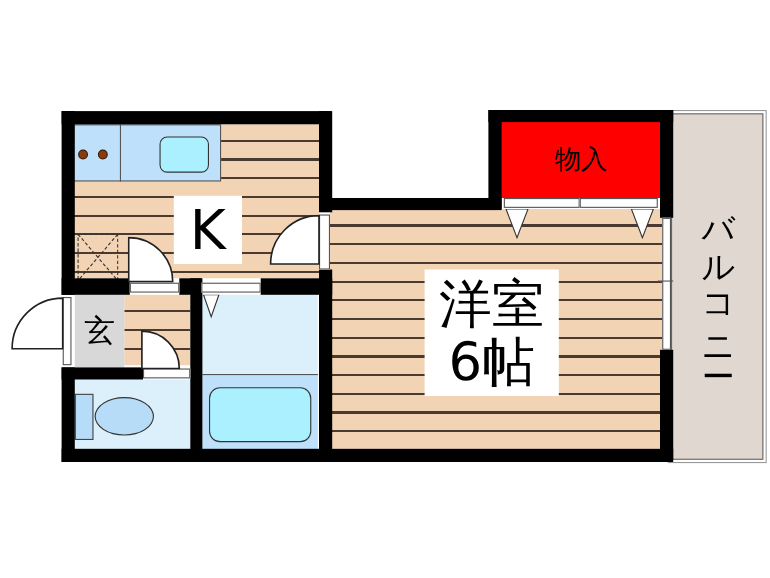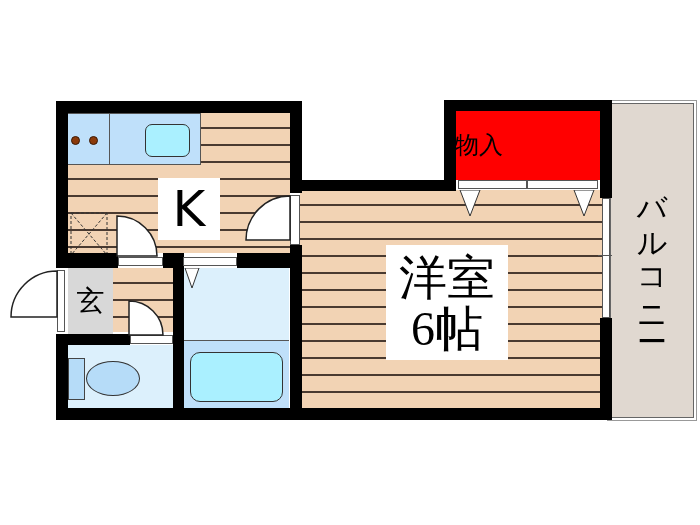--- a/index.html
+++ b/index.html
@@ -18,21 +18,21 @@
   <div class="abs" style="left:610px;top:103px;width:84px;height:315px;background:#e0d8d0;border:1px solid #666;outline:1px solid #999;outline-offset:2px;">
     <div style="position:absolute;left:0;top:70px;width:100%;writing-mode:vertical-rl;text-orientation:upright;font-size:30px;letter-spacing:4px;display:flex;align-items:center;justify-content:center;line-height:1;">バルコニー</div>
   </div>
 
   <div class="floor" style="left:300px;top:190px;width:302px;height:218px;"></div>
 
   <div class="floor" style="left:66px;top:113px;width:224px;height:140px;"></div>
 
   <div class="floor" style="left:113px;top:268px;width:60px;height:64px;"></div>
 
-  <div class="abs" style="left:455px;top:110px;width:147px;height:70px;background:#ff0000;display:flex;align-items:center;justify-content:flex-start;">
+  <div class="abs" style="left:455px;top:110px;width:147px;height:70px;background:#ff0000;display:flex;align-items:center;justify-content:center;">
     <span style="font-size:24px;color:#000;">物入</span>
   </div>
 
   <div class="sliver" style="left:458px;top:180px;width:69px;height:9px;"></div>
   <div class="sliver" style="left:527px;top:180px;width:71px;height:9px;"></div>
   <svg class="abs" style="left:459px;top:190px;" width="22" height="28">
       <polygon points="1,0 21,0 11,26" fill="#fff" stroke="#333" stroke-width="1"></polygon>
     </svg>
   <svg class="abs" style="left:573px;top:190px;" width="22" height="28">
       <polygon points="1,0 21,0 11,26" fill="#fff" stroke="#333" stroke-width="1"></polygon>
@@ -62,21 +62,21 @@
 
   <div class="abs" style="left:184px;top:268px;width:105px;height:72px;background:#dcf0fc;"></div>
   <div class="abs" style="left:184px;top:340px;width:105px;height:70px;background:#bfe0fa;border-top:1px solid #555;"></div>
   <div class="abs" style="left:190px;top:352px;width:93px;height:50px;border-radius:10px;background:#aaf0ff;border:1.5px solid #333;"></div>
   <svg class="abs" style="left:184px;top:268px;" width="16" height="22">
       <polygon points="1,0 15,0 8,20" fill="#fff" stroke="#333" stroke-width="1"></polygon>
     </svg>
 
   <div class="lbl" style="left:386px;top:245px;width:122px;height:115px;flex-direction:column;font-size:48px;">
     <span>洋室</span>
-    <span style="margin-top:4px;font-family:Liberation Serif, serif;">6帖</span>
+    <span style="margin-top:4px;">6帖</span>
   </div>
 
   <div class="wall" style="left:56px;top:101px;width:245px;height:12px;"></div>
   <div class="wall" style="left:56px;top:101px;width:12px;height:167px;"></div>
   <div class="wall" style="left:290px;top:101px;width:12px;height:92px;"></div>
 
   <div class="wall" style="left:444px;top:100px;width:168px;height:11px;"></div>
   <div class="wall" style="left:444px;top:100px;width:12px;height:90px;"></div>
   <div class="wall" style="left:600px;top:100px;width:12px;height:98px;"></div>
 

